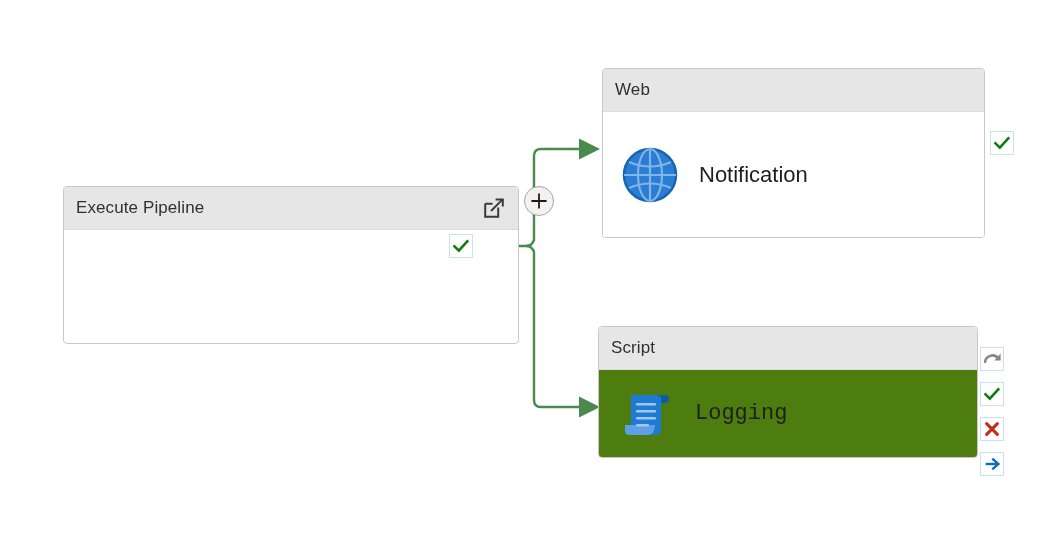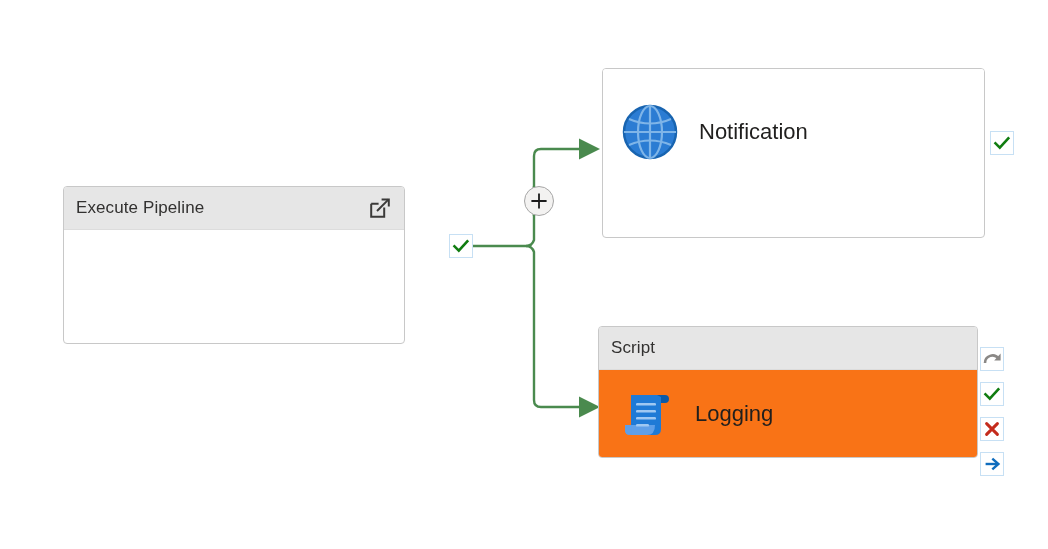--- a/index.html
+++ b/index.html
@@ -67,21 +67,21 @@
     cursor: pointer;
   }
   .node-body {
     height: calc(100% - 43px);
     display: flex;
     align-items: center;
     padding-left: 18px;
     box-sizing: border-box;
     background: #ffffff;
   }
-  .node-body.tinted { background: #f97316; }
+  .node-body.tinted { background: #4d7c0f; font-family: Liberation Mono, monospace; }
   .node-icon {
     flex: 0 0 auto;
     width: 58px;
     height: 58px;
     display: flex;
     align-items: center;
     justify-content: center;
   }
   .node-label {
     font-size: 22px;
@@ -133,35 +133,38 @@
 
     <path d="M470,246 L526,246" fill="none" stroke="#4a8a4e" stroke-width="2.4"></path>
 
     <path d="M526,246 Q532,246 534,240 L534,156 Q534,149 541,149 L581,149" fill="none" stroke="#4a8a4e" stroke-width="2.4" marker-end="url(#arrowGreen)"></path>
 
     <path d="M526,246 Q532,246 534,252 L534,400 Q534,407 541,407 L581,407" fill="none" stroke="#4a8a4e" stroke-width="2.4" marker-end="url(#arrowGreen)"></path>
 
     <path d="M534,186 L534,216" fill="none" stroke="#4a8a4e" stroke-width="2.4"></path>
   </svg>
 
-  <div class="node" id="node-execute-pipeline" style="left:63px; top:186px; width:342px; height:158px;">
+  <div class="node" id="node-execute-pipeline" style="left:63px; top:186px; width:456px; height:158px;">
     <div class="node-header">
       <div class="node-header-title">Execute Pipeline</div>
       <div class="node-header-action">
         <svg width="24" height="24" viewBox="0 0 24 24">
           <path d="M3.2,7.8 L3.2,20.8 L16.2,20.8 L16.2,11.6" fill="none" stroke="#3b3a39" stroke-width="2"></path>
           <path d="M3.2,7.8 L10.6,7.8" fill="none" stroke="#3b3a39" stroke-width="2"></path>
           <path d="M9.0,15.0 L20.6,3.4" fill="none" stroke="#3b3a39" stroke-width="2"></path>
           <path d="M13.6,3.4 L20.8,3.4 L20.8,10.6" fill="none" stroke="#3b3a39" stroke-width="2"></path>
         </svg>
       </div>
     </div>
   </div>
 
   <div class="node" id="node-web" style="left:602px; top:68px; width:383px; height:170px;">
+    <div class="node-header">
+      <div class="node-header-title">Web</div>
+    </div>
     <div class="node-body">
       <div class="node-icon">
         <svg width="58" height="58" viewBox="0 0 58 58">
           <circle cx="29" cy="29" r="26" fill="#2b7cd3"></circle>
           <circle cx="29" cy="29" r="26" fill="none" stroke="#1864b0" stroke-width="2.5"></circle>
           <ellipse cx="29" cy="29" rx="12" ry="26" fill="none" stroke="#7fb5e8" stroke-width="2.2"></ellipse>
           <line x1="29" y1="3" x2="29" y2="55" stroke="#7fb5e8" stroke-width="2.2"></line>
           <line x1="3" y1="29" x2="55" y2="29" stroke="#7fb5e8" stroke-width="2.2"></line>
           <path d="M8,16 Q29,25 50,16" fill="none" stroke="#7fb5e8" stroke-width="2.2"></path>
           <path d="M8,42 Q29,33 50,42" fill="none" stroke="#7fb5e8" stroke-width="2.2"></path>

